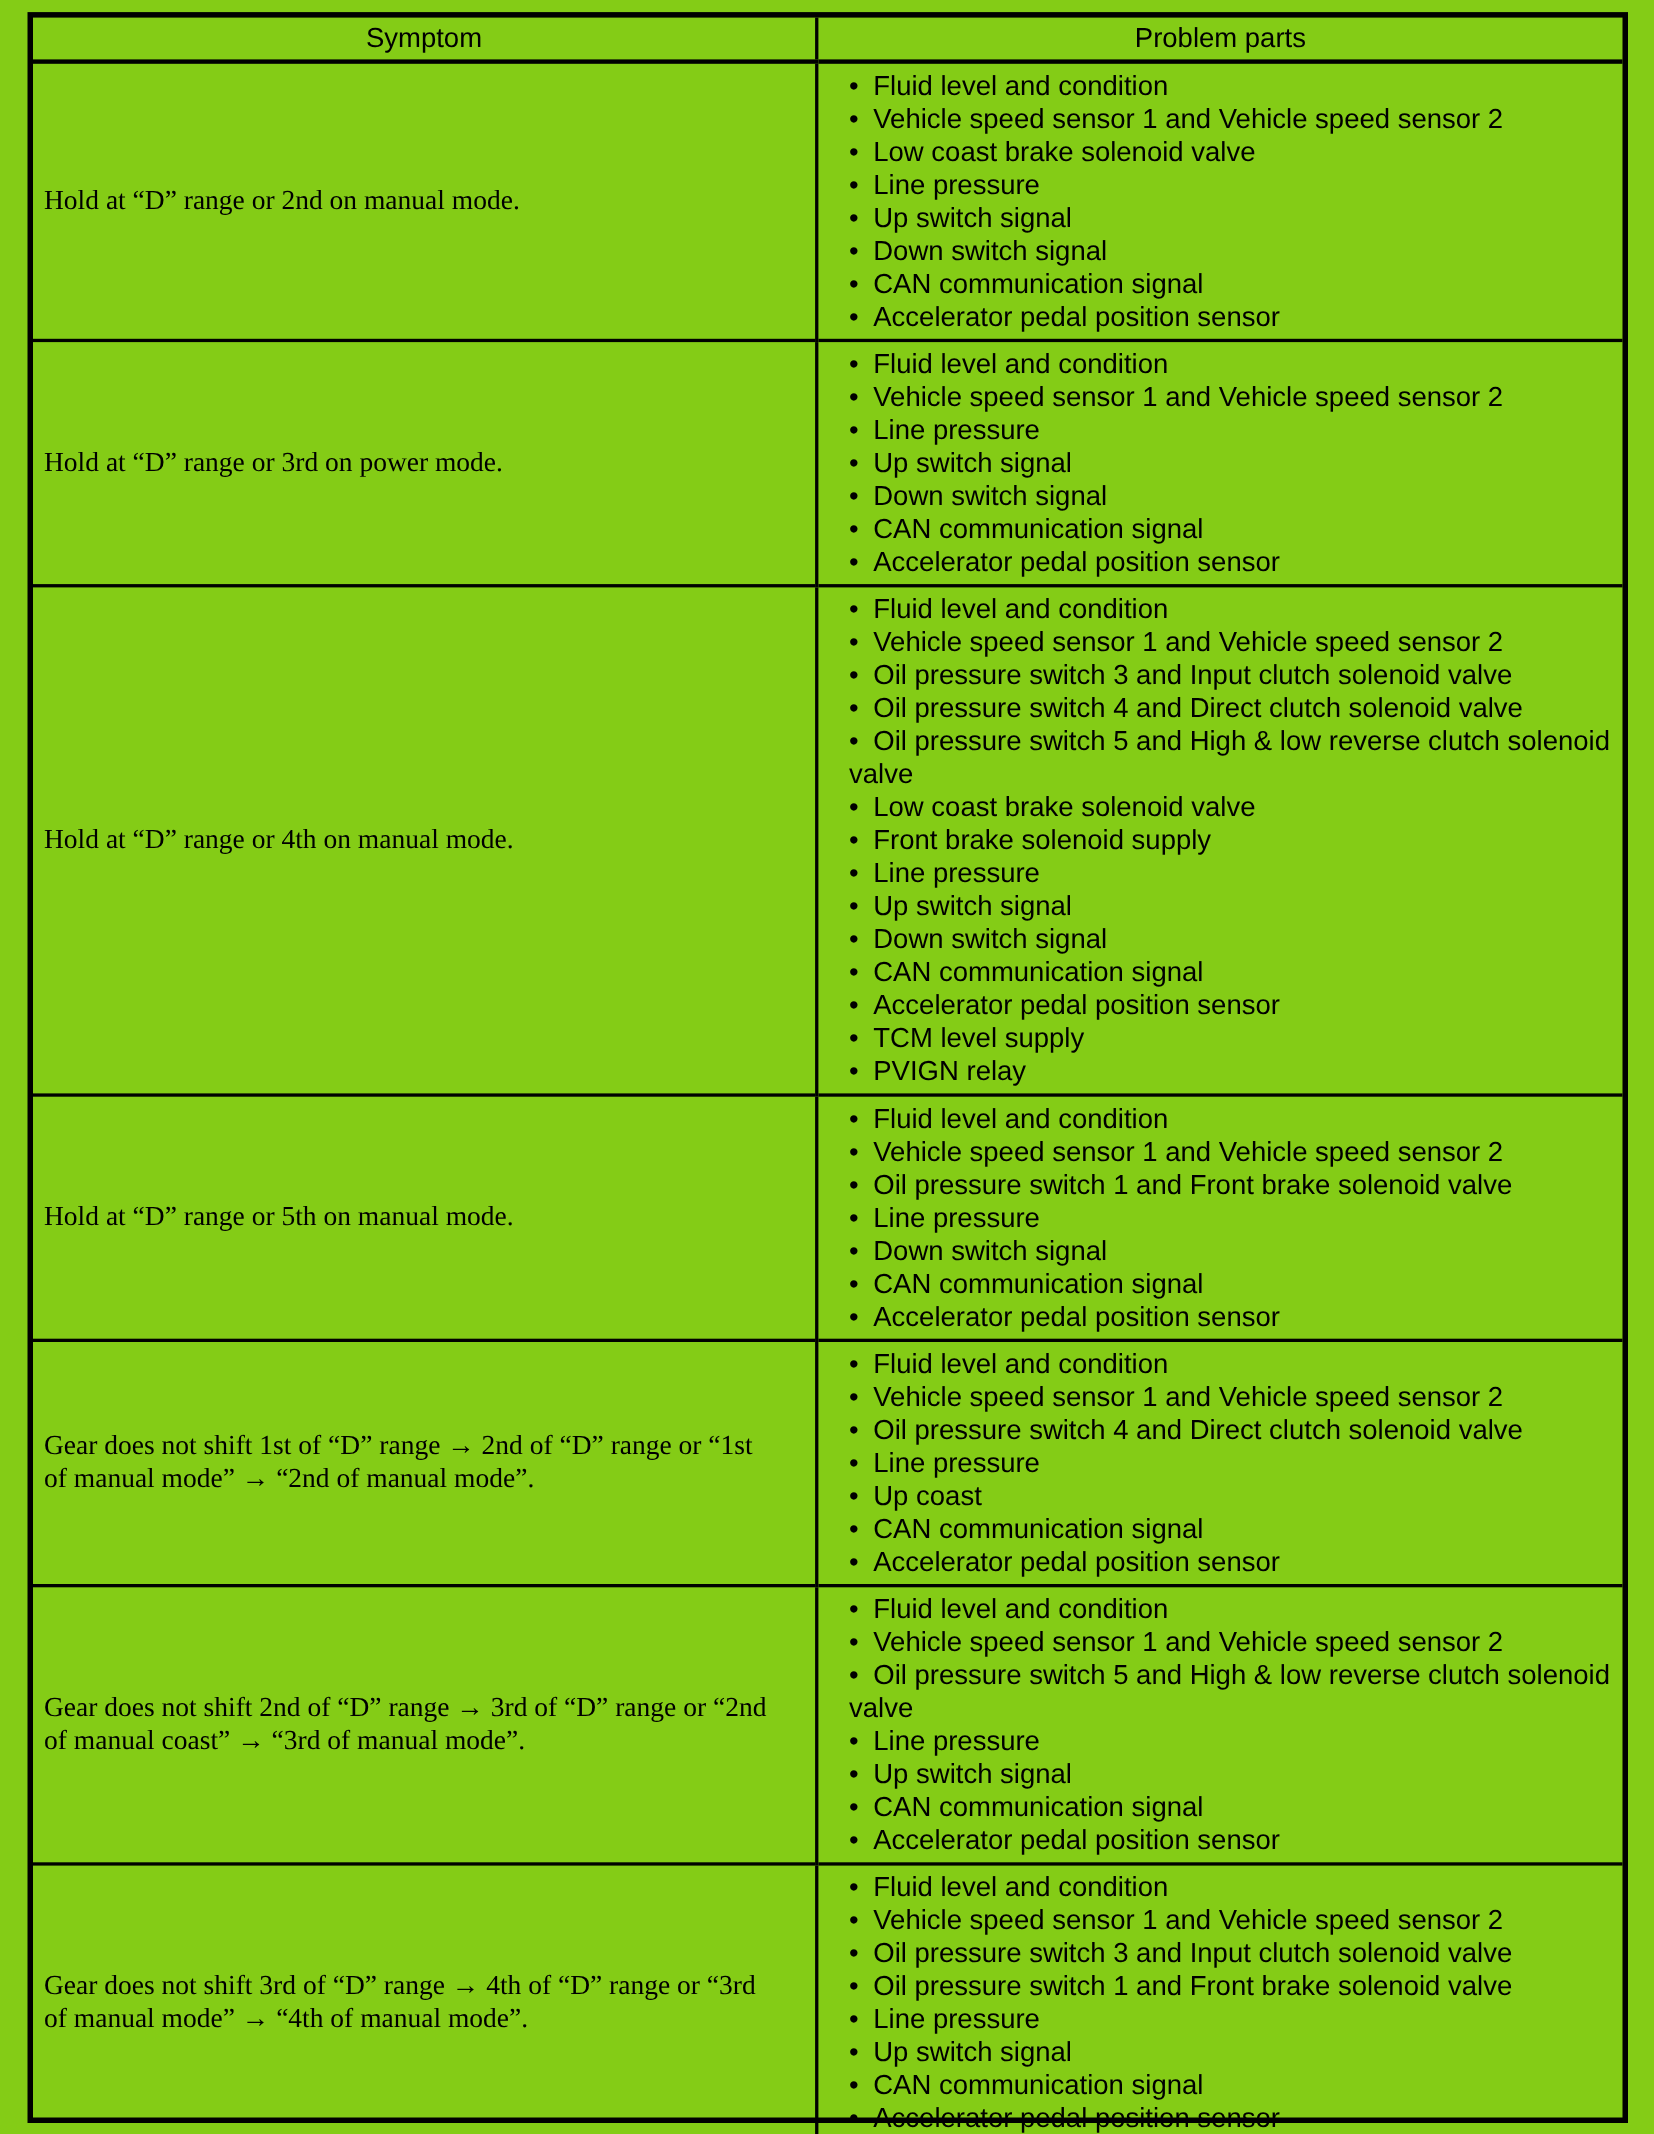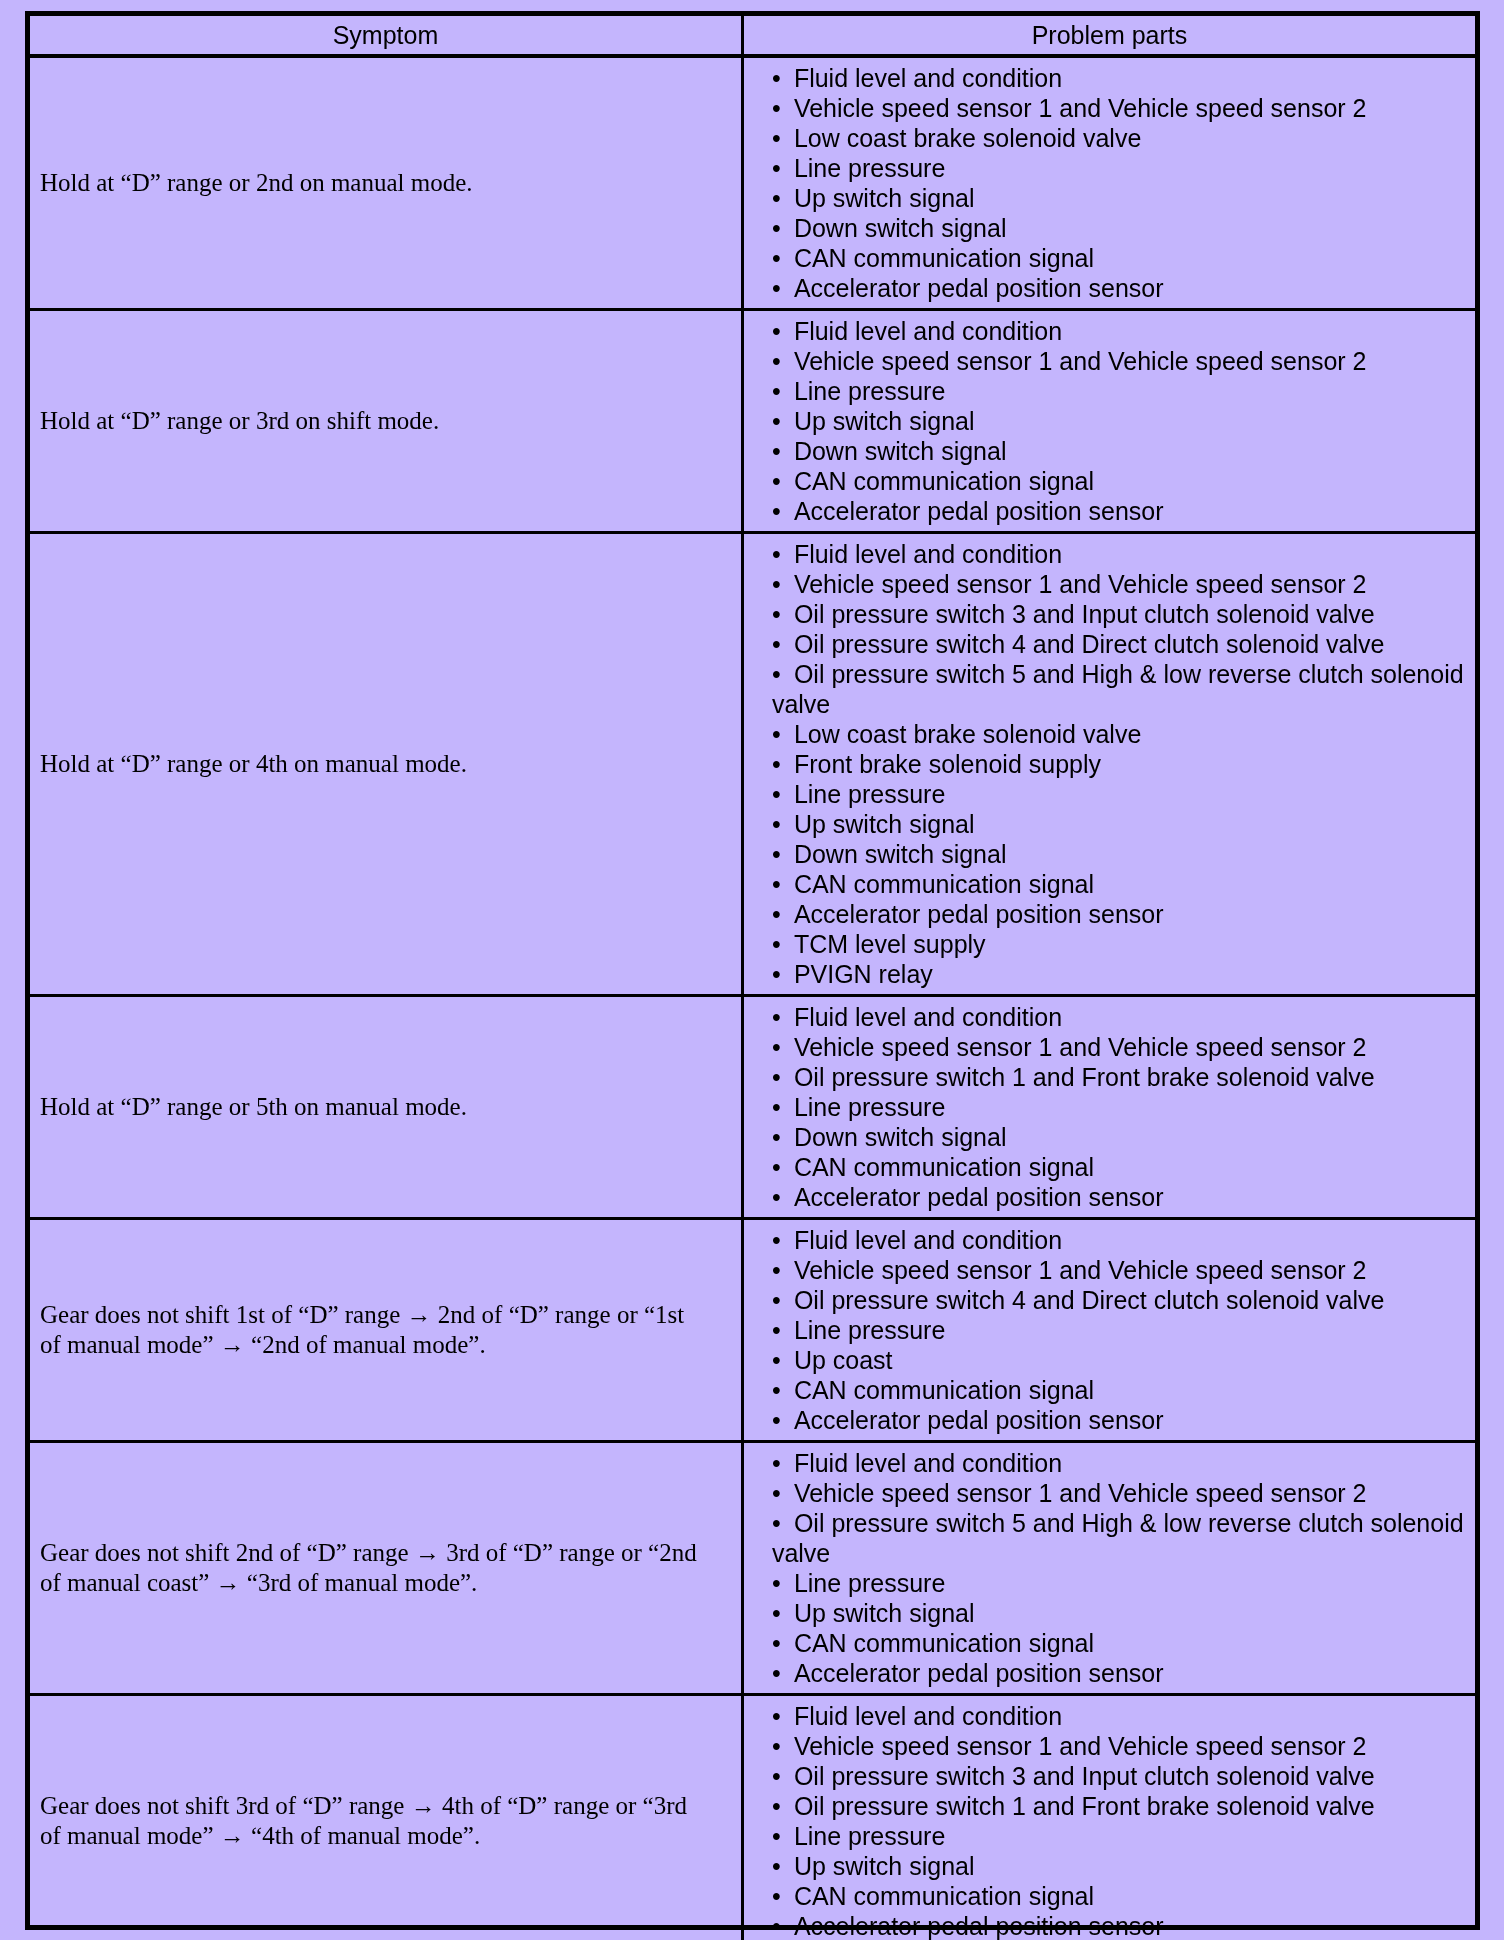--- a/index.html
+++ b/index.html
@@ -5,21 +5,21 @@
   html, body {
     margin: 0;
     padding: 0;
     background: #ffffff;
   }
   .page {
     width: 1504px;
     height: 1940px;
     box-sizing: border-box;
     padding: 11px 24px 10px 25px;
-    background: #c4b5fd;
+    background: #84cc16;
     font-family: "Liberation Sans", "DejaVu Sans", sans-serif;
     color: #000000;
   }
   .table-frame {
     width: 100%;
     height: 100%;
     box-sizing: border-box;
     border: 5px solid #000000;
   }
   table.diag {
@@ -96,21 +96,21 @@
 
   <div class="part"><span class="bullet">•</span><span class="part-text">Down switch signal</span></div>
 
   <div class="part"><span class="bullet">•</span><span class="part-text">CAN communication signal</span></div>
 
   <div class="part"><span class="bullet">•</span><span class="part-text">Accelerator pedal position sensor</span></div>
 </td>
   </tr>
 
   <tr>
-    <td class="symptom">Hold at “D” range or 3rd on shift mode.</td>
+    <td class="symptom">Hold at “D” range or 3rd on power mode.</td>
     <td class="parts">
   <div class="part"><span class="bullet">•</span><span class="part-text">Fluid level and condition</span></div>
 
   <div class="part"><span class="bullet">•</span><span class="part-text">Vehicle speed sensor 1 and Vehicle speed sensor 2</span></div>
 
   <div class="part"><span class="bullet">•</span><span class="part-text">Line pressure</span></div>
 
   <div class="part"><span class="bullet">•</span><span class="part-text">Up switch signal</span></div>
 
   <div class="part"><span class="bullet">•</span><span class="part-text">Down switch signal</span></div>

